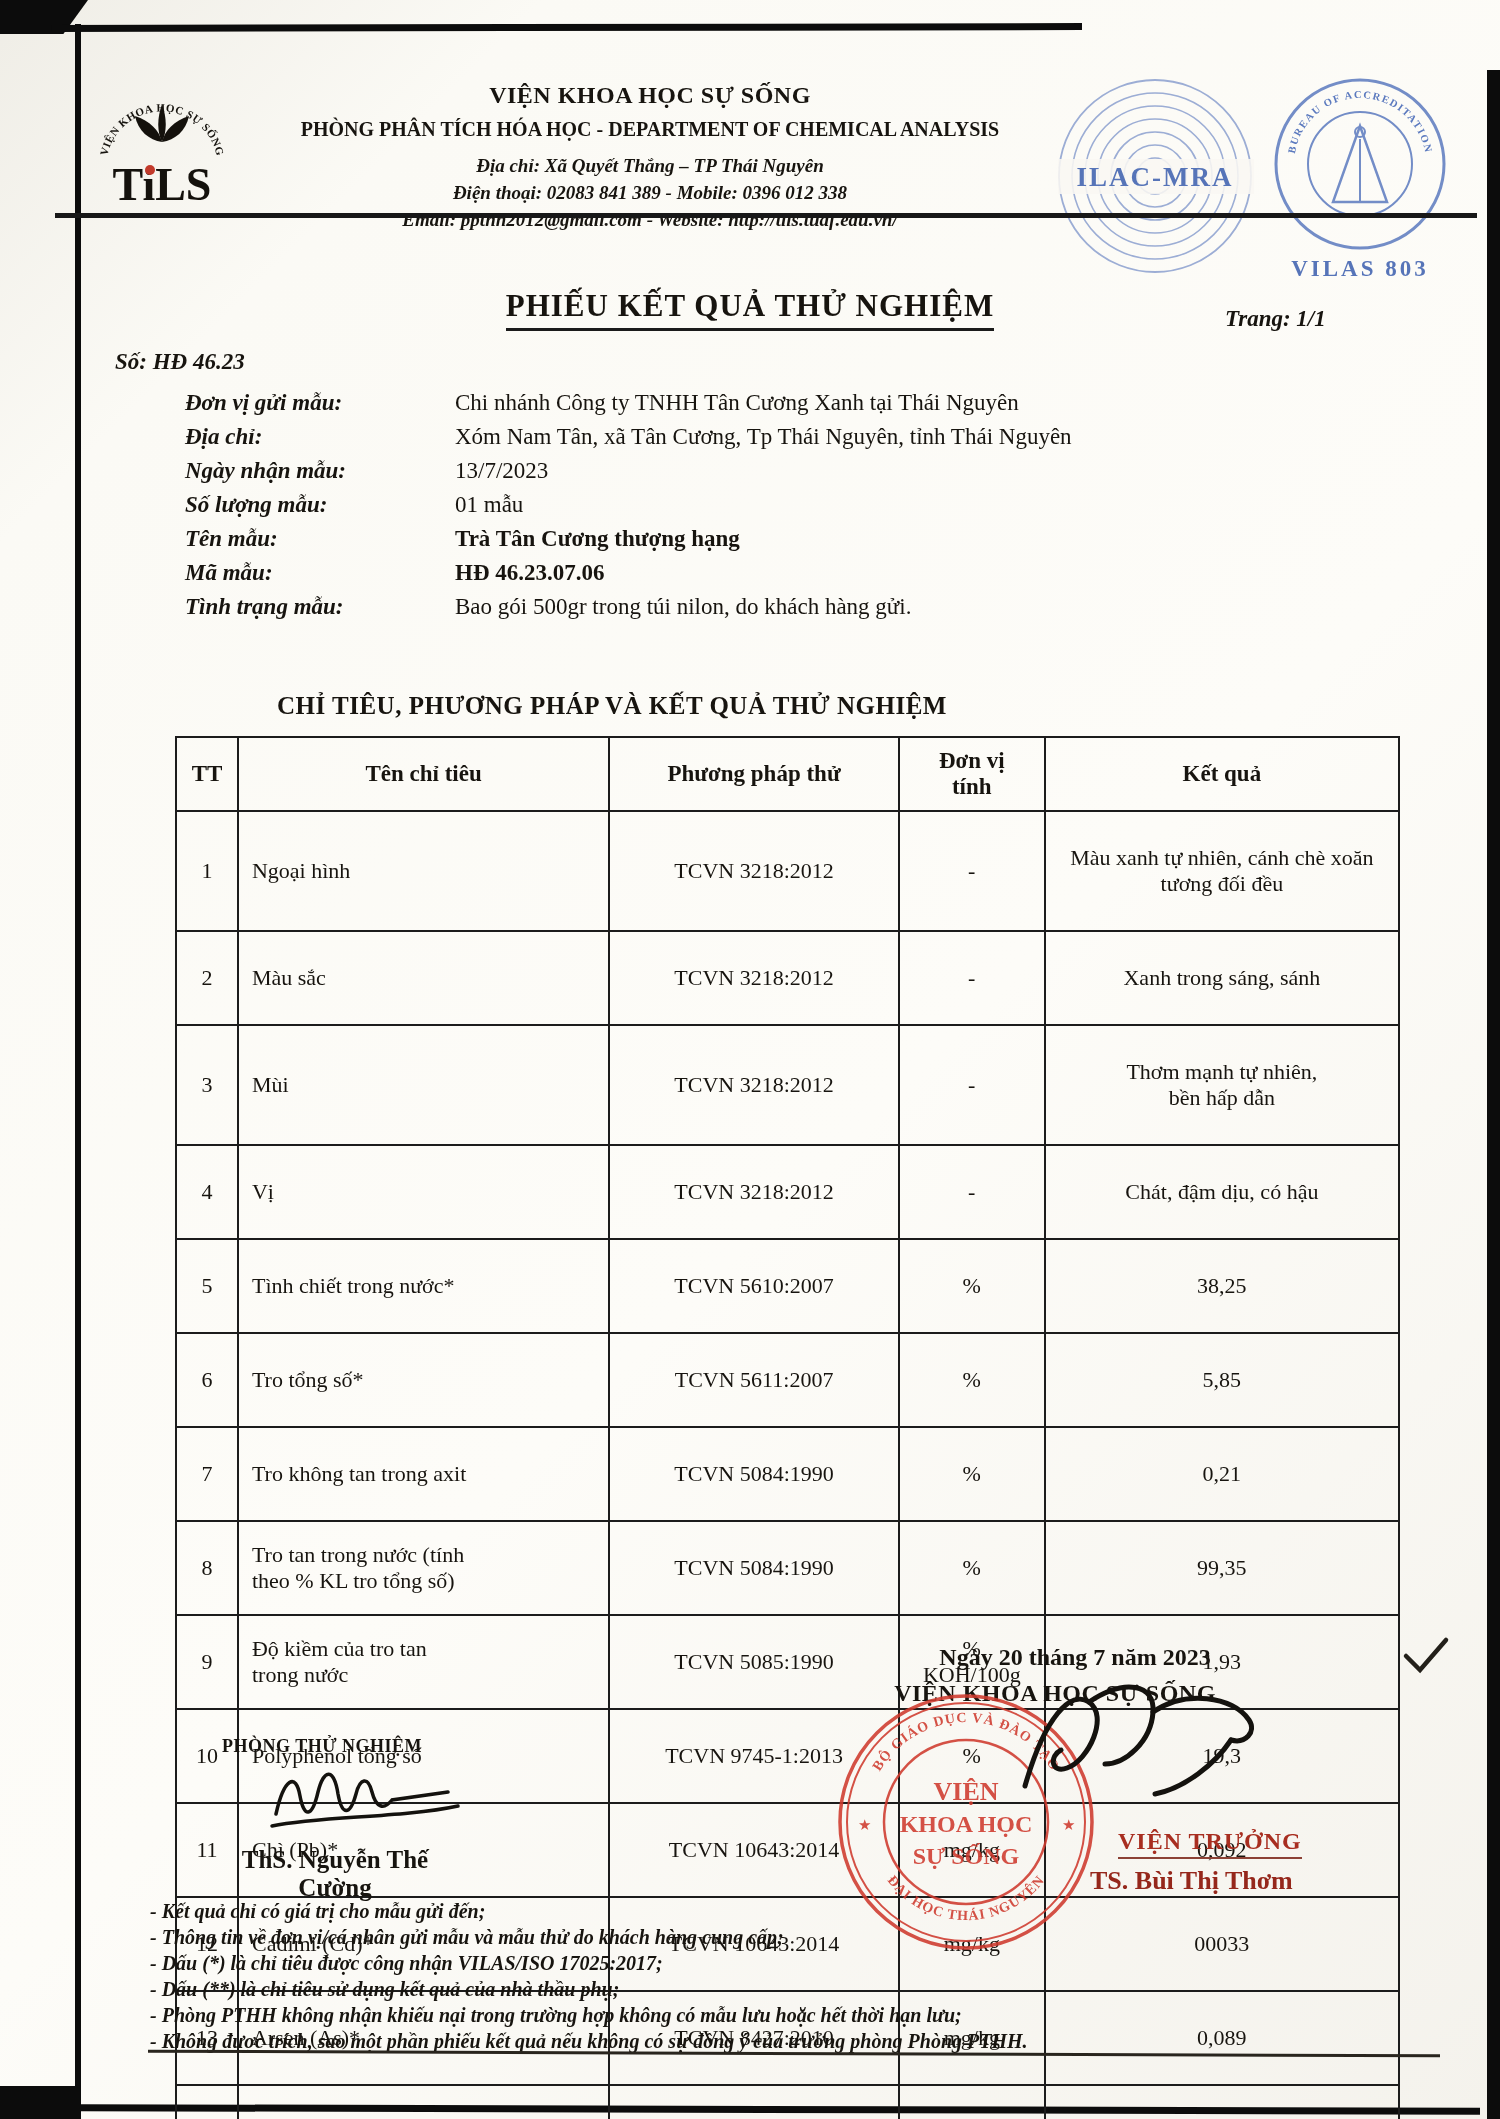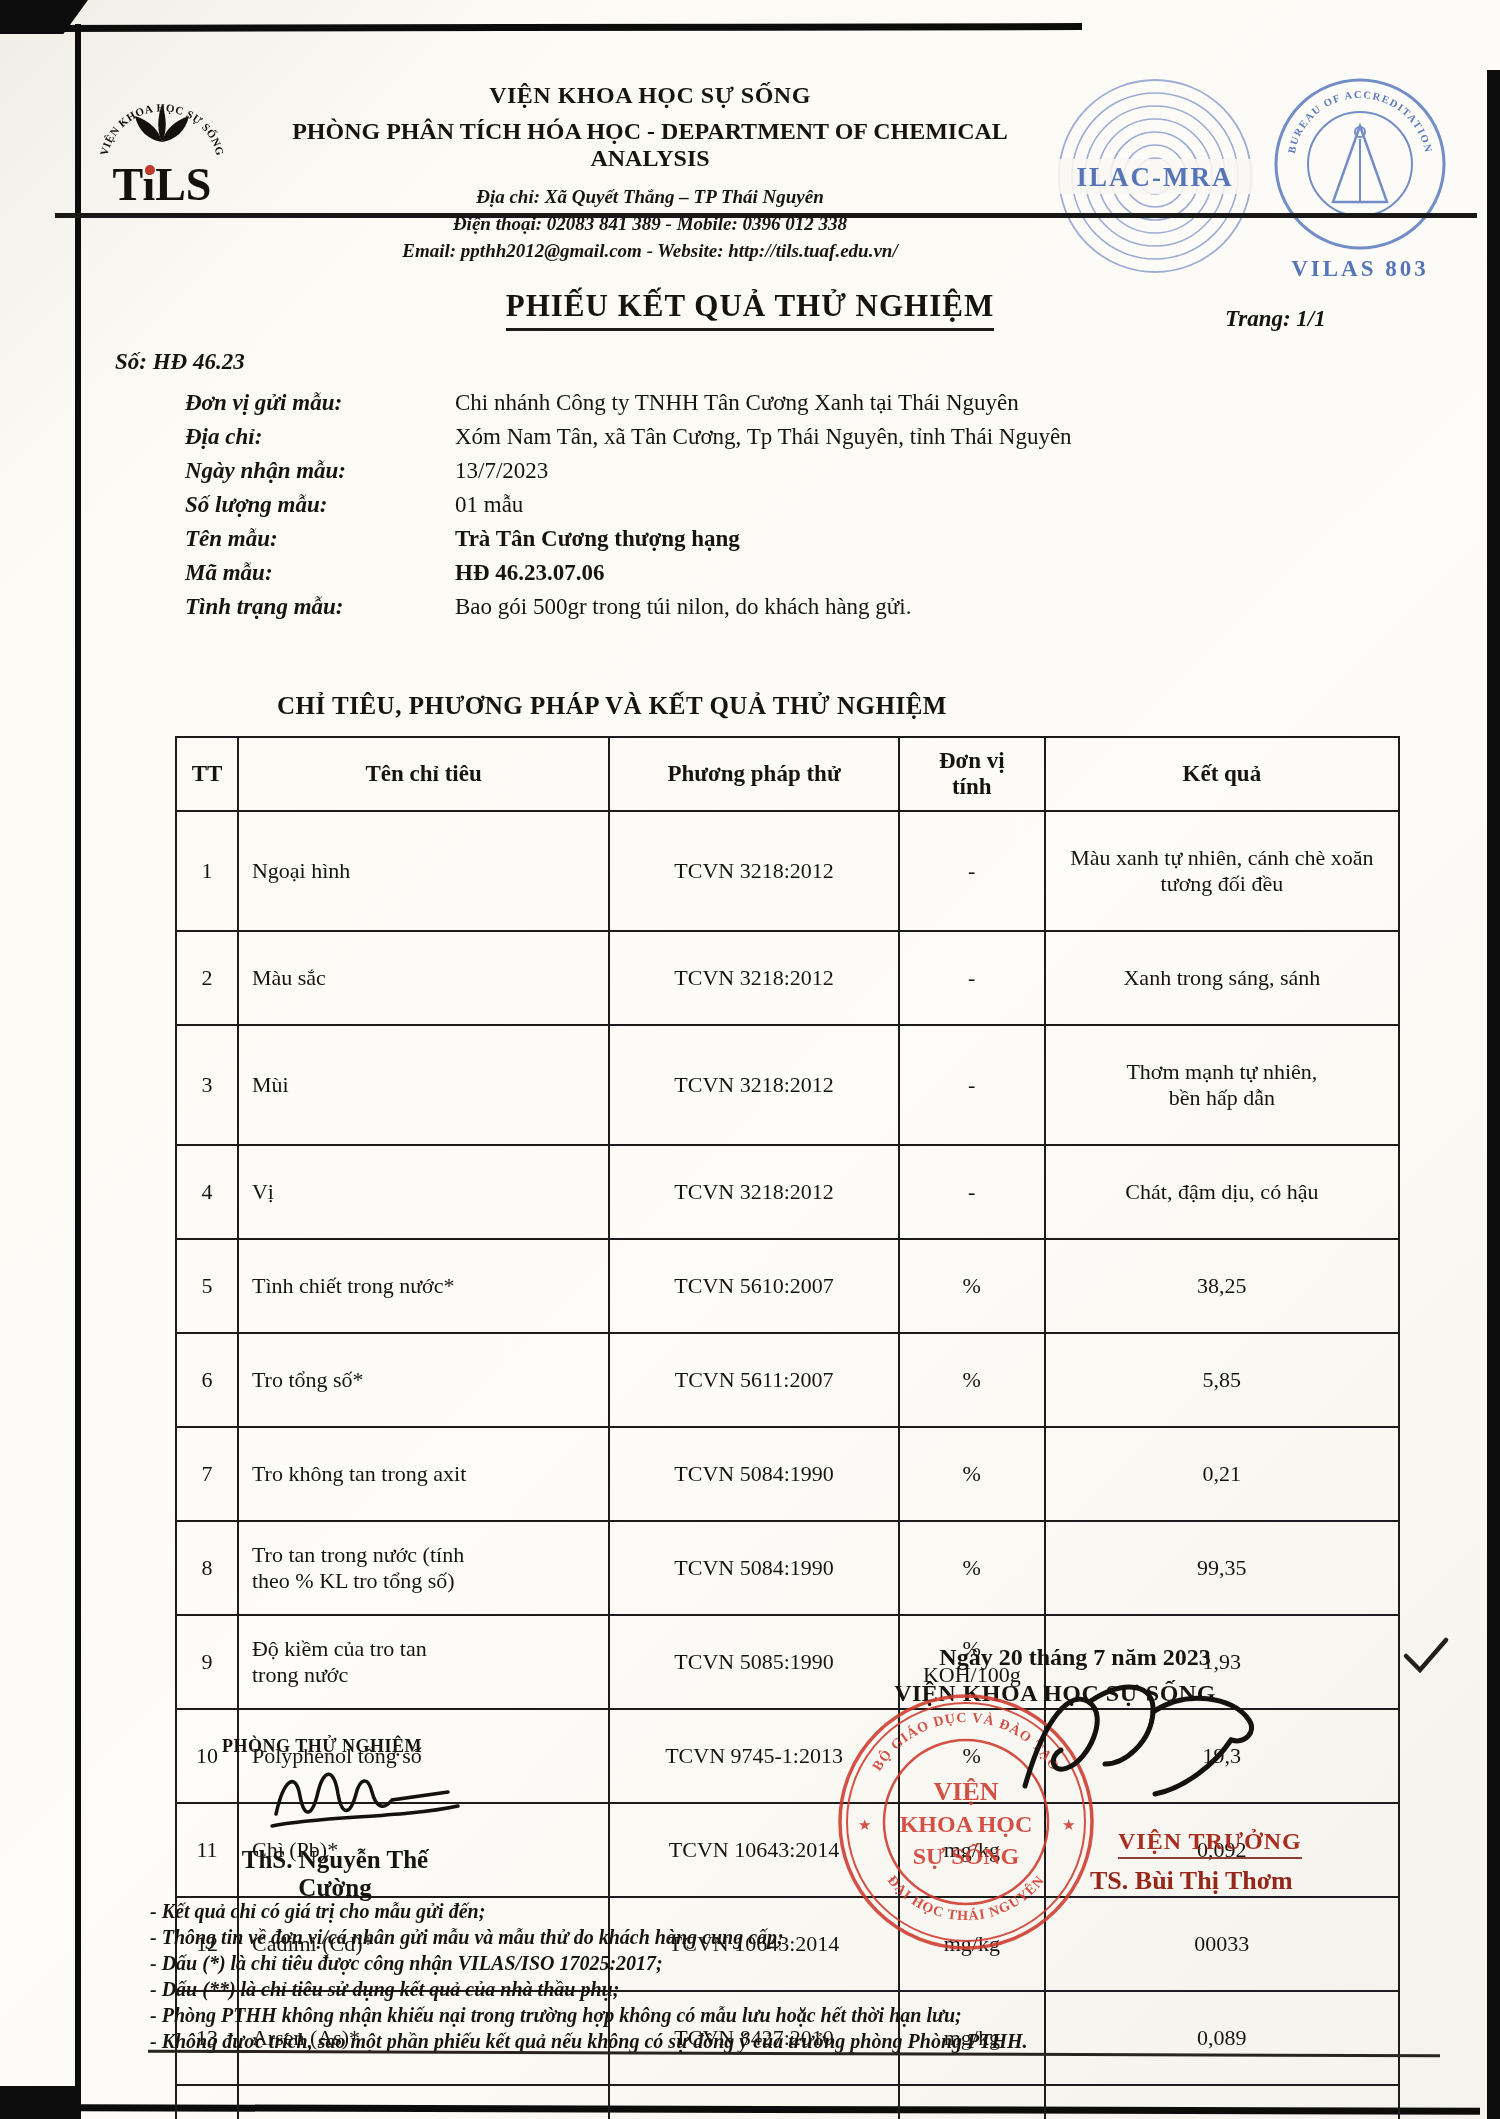--- a/index.html
+++ b/index.html
@@ -10,21 +10,21 @@
     font-family:"Liberation Serif","DejaVu Serif",serif; color:#17140f; overflow:hidden;
   }
   .abs { position:absolute; }
 
   
   .art { background:#0c0c0c; }
 
   
   .head-center { left:250px; top:82px; width:800px; text-align:center; }
   .inst { font-size:24px; font-weight:bold; letter-spacing:.5px; margin-bottom:9px; }
-  .dept { font-size:24px; font-weight:bold; margin-bottom:11px; }
+  .dept { font-size:20px; font-weight:bold; margin-bottom:11px; }
   .contact { font-size:19px; font-weight:bold; font-style:italic; line-height:27px; }
 
   .rule-top { left:55px; top:213px; width:1422px; height:5px; background:#181818; }
 
   .title-row { left:0; top:288px; width:1500px; text-align:center; }
   .doc-title { display:inline-block; font-size:31px; font-weight:bold; letter-spacing:1px;
                border-bottom:3px solid #1b1b1b; padding-bottom:4px; }
   .page-no { left:1225px; top:306px; font-size:23px; font-weight:bold; font-style:italic; }
   .doc-no  { left:115px;  top:349px; font-size:23px; font-weight:bold; font-style:italic; }
 

